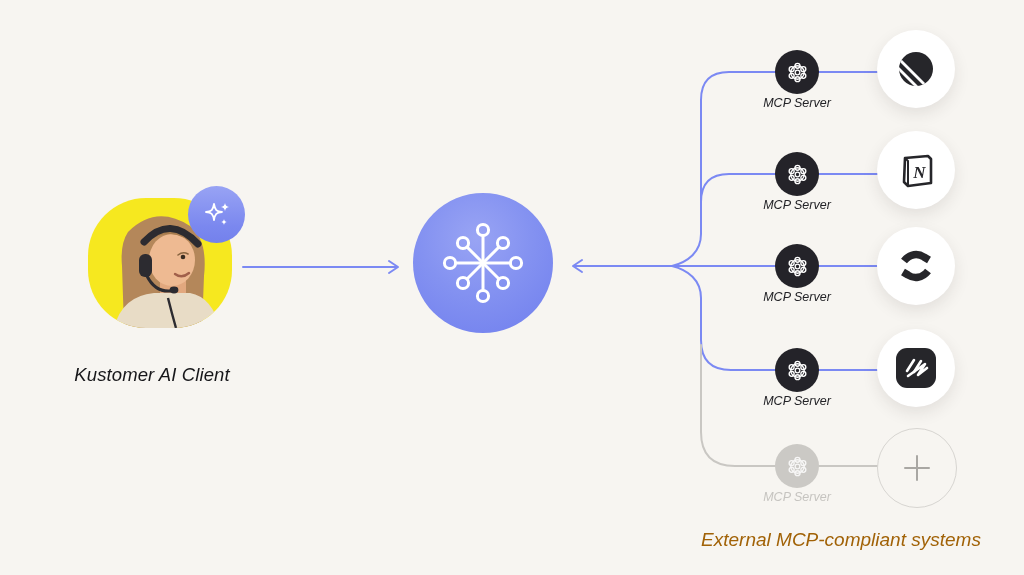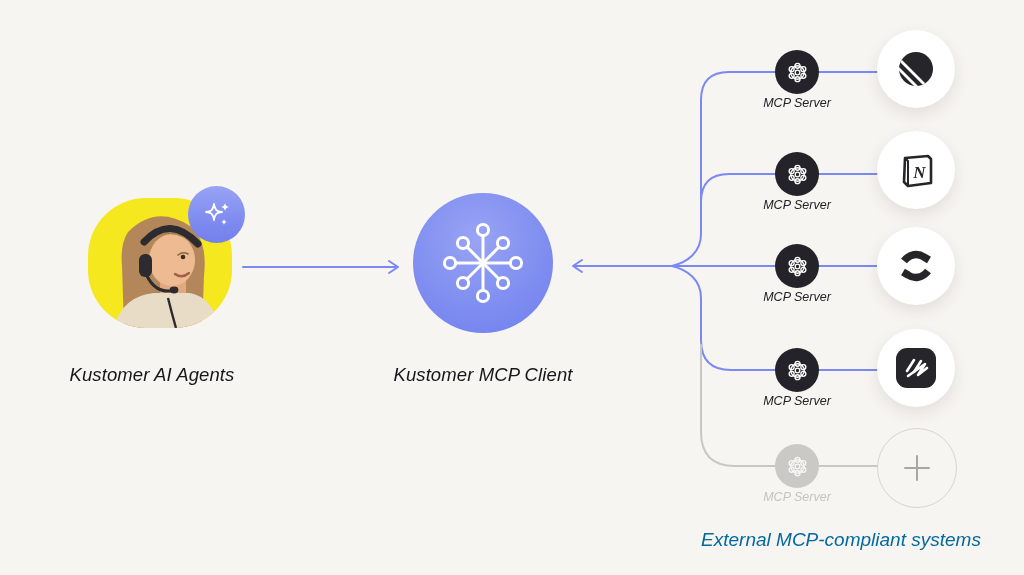--- a/index.html
+++ b/index.html
@@ -29,21 +29,21 @@
   
   .server-node{width:44px; height:44px; border-radius:50%; background:#242329;
                display:flex; align-items:center; justify-content:center;}
   .server-node.muted{background:#cbc9c5;}
   .server-label{width:110px; text-align:center; font-size:12.5px; color:#232327; white-space:nowrap;}
   .server-label.muted{color:#c6c4c0;}
   .logo-circle{width:78px; height:78px; border-radius:50%; background:#ffffff;
                box-shadow:0 6px 16px rgba(45,42,38,.10);
                display:flex; align-items:center; justify-content:center;}
   .logo-circle.ghost{background:transparent; box-shadow:none; border:1.6px solid #d7d5d1;}
-  .caption{left:666px; top:529px; width:350px; font-size:19px; color:#0369a1; text-align:center; white-space:nowrap;}
+  .caption{left:666px; top:529px; width:350px; font-size:19px; color:#a16207; text-align:center; white-space:nowrap;}
 </style>
 </head>
 <body>
 
 <div class="stage">
 
   <svg class="wires" viewBox="0 0 1024 575">
     <g fill="none" stroke="#7b89f3" stroke-width="2" stroke-linecap="round" stroke-linejoin="round">
 
       <path d="M243 267 L396 267"></path>
@@ -83,21 +83,21 @@
       <path d="M80 100 Q84 116 88 130" stroke="#2c2b30" stroke-width="2.4" fill="none"></path>
     </svg>
   </div>
   <div class="abs badge">
     <svg width="34" height="34" viewBox="-17 -17 34 34">
       <path d="M-3 -11 C-2 -5 -0.5 -3.5 5 -3 C-0.5 -2.5 -2 -1 -3 5 C-4 -1 -5.5 -2.5 -11 -3 C-5.5 -3.5 -4 -5 -3 -11 Z" fill="none" stroke="#ffffff" stroke-width="1.8" stroke-linejoin="round"></path>
       <path d="M8 -12 C8.4 -9.6 9.6 -8.4 12 -8 C9.6 -7.6 8.4 -6.4 8 -4 C7.6 -6.4 6.4 -7.6 4 -8 C6.4 -8.4 7.6 -9.6 8 -12 Z" fill="#ffffff"></path>
       <path d="M7 4 C7.3 5.7 8.3 6.7 10 7 C8.3 7.3 7.3 8.3 7 10 C6.7 8.3 5.7 7.3 4 7 C5.7 6.7 6.7 5.7 7 4 Z" fill="#ffffff"></path>
     </svg>
   </div>
-  <div class="abs node-label agent-label">Kustomer AI Agents</div>
+  <div class="abs node-label agent-label">Kustomer AI Client</div>
 
   <div class="abs client-circle">
     <svg width="96" height="96" viewBox="-48 -48 96 96">
       <g stroke="#ffffff" stroke-width="3" fill="none" stroke-linecap="round">
         <line x1="0" y1="0" x2="0" y2="-27"></line>   
           <circle cx="0" cy="-33" r="5.6"></circle>
         <line x1="0" y1="0" x2="16" y2="-16"></line>  
           <circle cx="20" cy="-20" r="5.6"></circle>
         <line x1="0" y1="0" x2="27" y2="0"></line>    
           <circle cx="33" cy="0" r="5.6"></circle>
@@ -107,21 +107,20 @@
           <circle cx="0" cy="33" r="5.6"></circle>
         <line x1="0" y1="0" x2="-16" y2="16"></line>  
           <circle cx="-20" cy="20" r="5.6"></circle>
         <line x1="0" y1="0" x2="-27" y2="0"></line>   
           <circle cx="-33" cy="0" r="5.6"></circle>
         <line x1="0" y1="0" x2="-16" y2="-16"></line> 
           <circle cx="-20" cy="-20" r="5.6"></circle>
       </g>
     </svg>
   </div>
-  <div class="abs node-label client-label">Kustomer MCP Client</div>
 
   <div class="abs server-node" style="left:775px; top:50px;">
     <svg width="23" height="23" viewBox="-12 -12 24 24">
       <g stroke="#ffffff" stroke-width="1.4" fill="none">
         <circle cx="0" cy="0" r="7"></circle>
         <circle cx="0" cy="-7" r="2.6"></circle>
           <circle cx="6.1" cy="-3.5" r="2.6"></circle>
           <circle cx="6.1" cy="3.5" r="2.6"></circle>
         <circle cx="0" cy="7" r="2.6"></circle>
           <circle cx="-6.1" cy="3.5" r="2.6"></circle>

